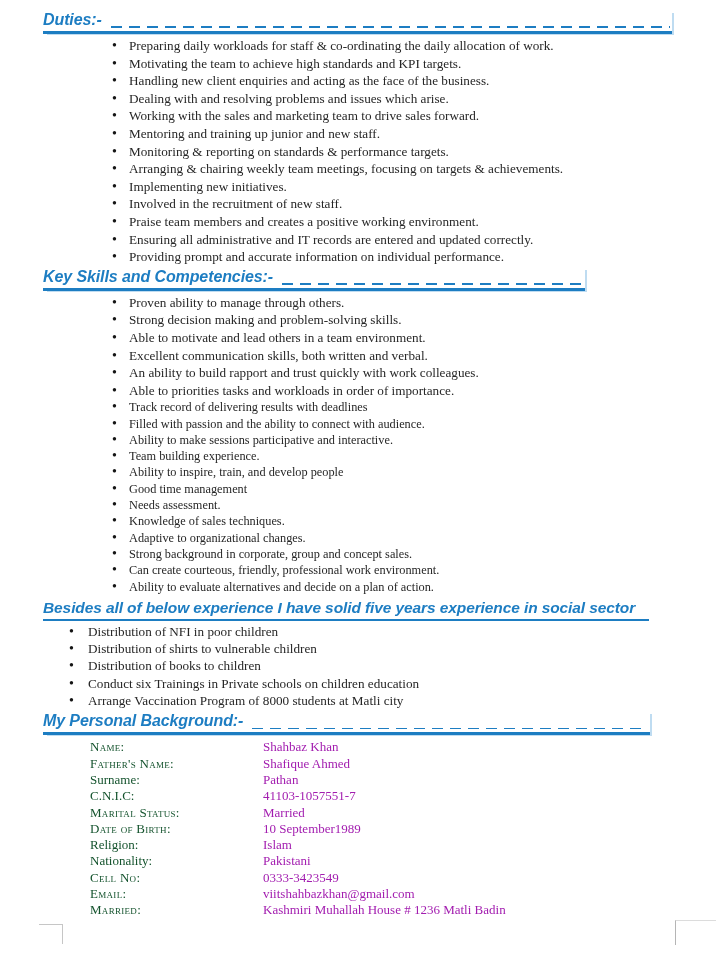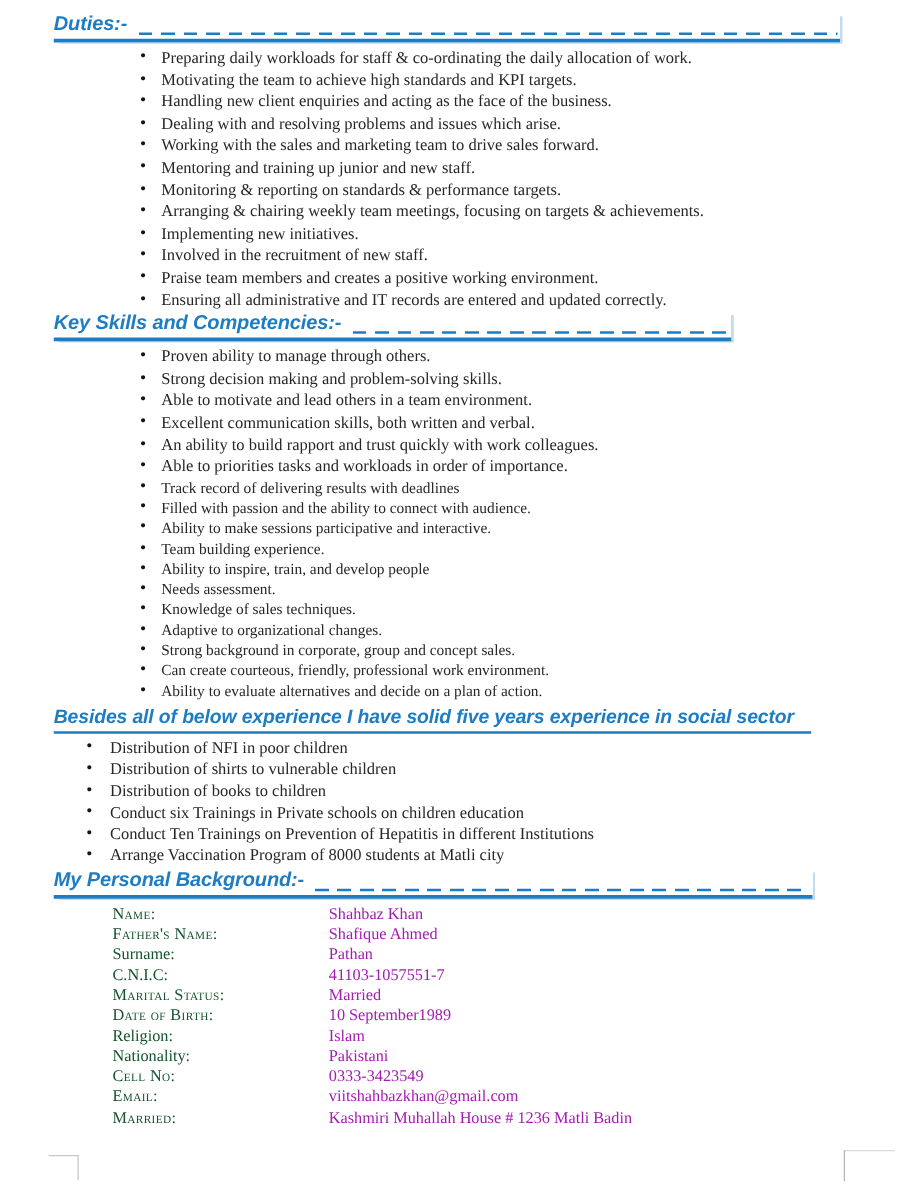--- a/index.html
+++ b/index.html
@@ -126,20 +126,21 @@
         <li><span>Handling new client enquiries and acting as the face of the business.</span></li>
         <li><span>Dealing with and resolving problems and issues which arise.</span></li>
         <li><span>Working with the sales and marketing team to drive sales forward.</span></li>
         <li><span>Mentoring and training up junior and new staff.</span></li>
         <li><span>Monitoring &amp; reporting on standards &amp; performance targets.</span></li>
         <li><span>Arranging &amp; chairing weekly team meetings, focusing on targets &amp; achievements.</span></li>
         <li><span>Implementing new initiatives.</span></li>
         <li><span>Involved in the recruitment of new staff.</span></li>
         <li><span>Praise team members and creates a positive working environment.</span></li>
         <li><span>Ensuring all administrative and IT records are entered and updated correctly.</span></li>
+        <li><span>Providing prompt and accurate information on individual performance.</span></li>
       </ul>
   </section>
 
   <section>
     <h2 class="head bar w-skills">
       <span class="head-text">Key Skills and Competencies:-</span>
       <span class="leader"></span>
     </h2>
     <ul class="blist">
         <li><span>Proven ability to manage through others.</span></li>
@@ -148,39 +149,39 @@
         <li><span>Excellent communication skills, both written and verbal.</span></li>
         <li><span>An ability to build rapport and trust quickly with work colleagues.</span></li>
         <li><span>Able to priorities tasks and workloads in order of importance.</span></li>
       </ul>
     <ul class="blist compact">
         <li><span>Track record of delivering results with deadlines</span></li>
         <li><span>Filled with passion and the ability to connect with audience.</span></li>
         <li><span>Ability to make sessions participative and interactive.</span></li>
         <li><span>Team building experience.</span></li>
         <li><span>Ability to inspire, train, and develop people</span></li>
+        <li><span>Good time management</span></li>
         <li><span>Needs assessment.</span></li>
         <li><span>Knowledge of sales techniques.</span></li>
         <li><span>Adaptive to organizational changes.</span></li>
         <li><span>Strong background in corporate, group and concept sales.</span></li>
         <li><span>Can create courteous, friendly, professional work environment.</span></li>
         <li><span>Ability to evaluate alternatives and decide on a plan of action.</span></li>
       </ul>
   </section>
 
   <section>
     <h2 class="head plain m-besides">
       <span class="head-text">Besides all of below experience I have solid five years experience in social sector</span>
     </h2>
     <ul class="blist outdent">
         <li><span>Distribution of NFI in poor children</span></li>
         <li><span>Distribution of shirts to vulnerable children</span></li>
         <li><span>Distribution of books to children</span></li>
         <li><span>Conduct six Trainings in Private schools on children education</span></li>
-        <li><span>Conduct Ten Trainings on Prevention of Hepatitis in different Institutions</span></li>
         <li><span>Arrange Vaccination Program of 8000 students at Matli city</span></li>
       </ul>
   </section>
 
   <section>
     <h2 class="head bar w-personal">
       <span class="head-text">My Personal Background:-</span>
       <span class="leader"></span>
     </h2>
     <div class="ptable">

